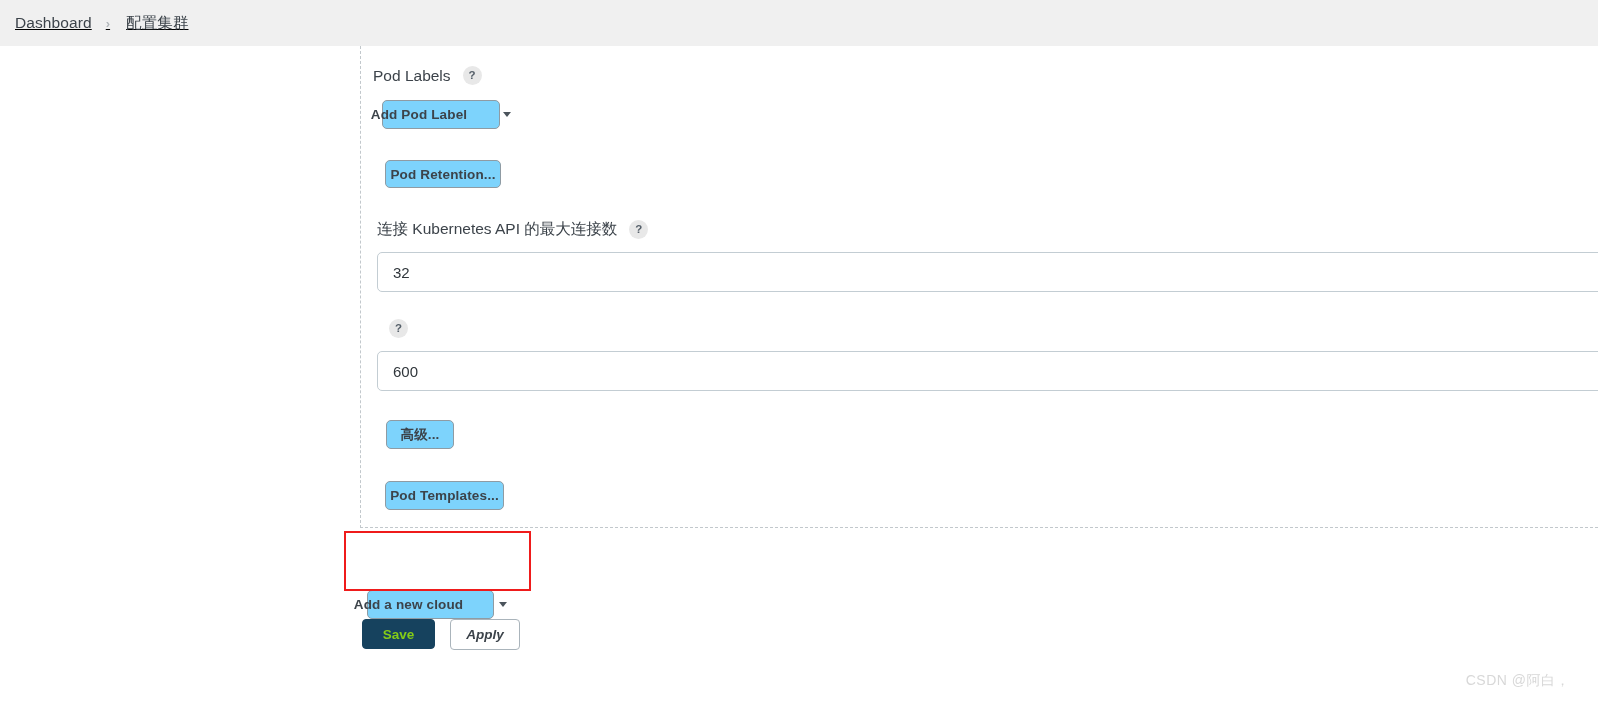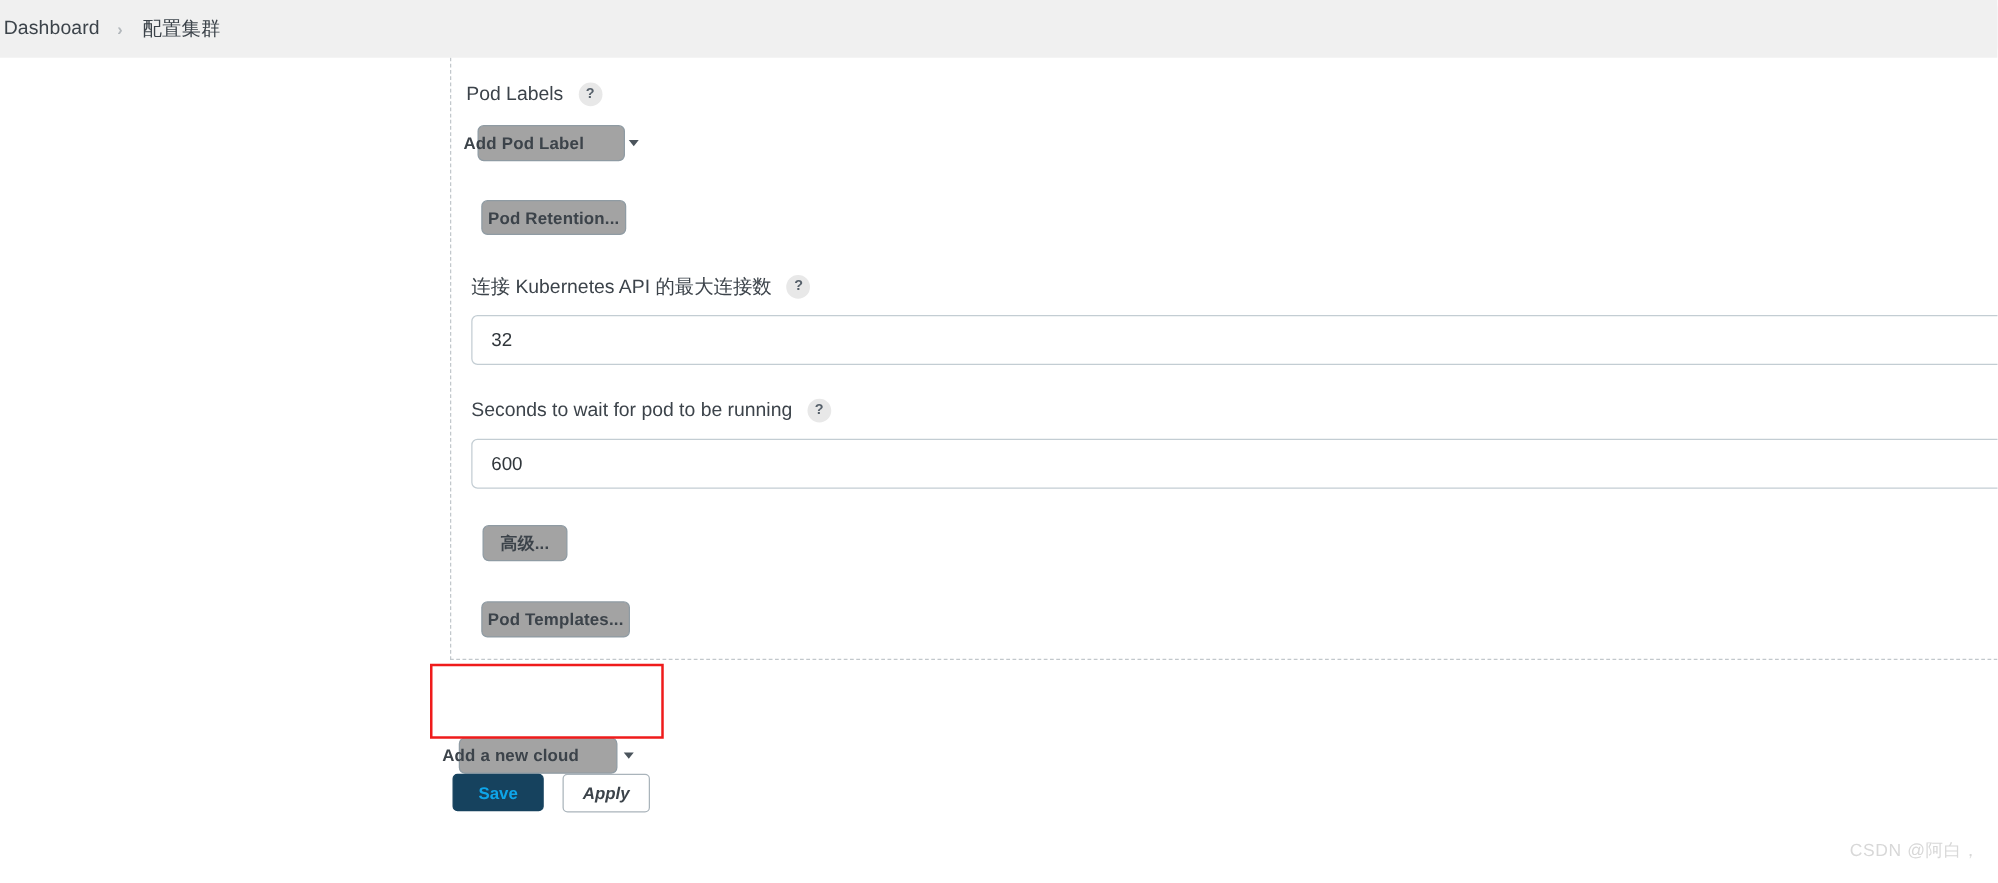--- a/index.html
+++ b/index.html
@@ -20,25 +20,26 @@
     background: #f0f0f0;
     z-index: 40;
   }
   .header-bar-overlay {
     position: absolute; top: 0; left: 0;
     width: 1598px; height: 46px;
     background: rgba(240,240,240,0.92);
     z-index: 41;
   }
   .breadcrumb {
-    position: absolute; top: 0; left: 0;
+    position: absolute; top: 0; left: 12px;
     height: 46px;
     display: flex; align-items: center;
     padding-left: 3px;
     z-index: 45;
+    text-decoration: underline;
   }
   .bc-item {
     font-size: 15.5px;
     color: #40474d;
     letter-spacing: 0.1px;
     white-space: nowrap;
   }
   .bc-item.link { color: #3c434a; }
   .bc-sep {
     font-size: 13px;
@@ -112,21 +113,21 @@
     color: #30363b;
     z-index: 12;
   }
 
   .btn {
     position: absolute;
     display: inline-flex;
     align-items: center; justify-content: center;
     border: 1.5px solid #8f9ba3;
     border-radius: 5px;
-    background: #a3a3a3;
+    background: #7dd3fc;
     color: #3c434a;
     font-size: 13.5px;
     font-weight: 600;
     letter-spacing: 0.15px;
     white-space: nowrap;
     cursor: pointer;
     z-index: 12;
     gap: 28px;
   }
   .btn .caret {
@@ -149,21 +150,21 @@
   }
 
   
   .btn-save {
     position: absolute;
     left: 362px; top: 619px;
     width: 73px; height: 30px;
     background: #16425e;
     border: 1.5px solid #16425e;
     border-radius: 4px;
-    color: #0ea5e9;
+    color: #84cc16;
     font-size: 13.5px;
     font-weight: 600;
     display: inline-flex;
     align-items: center; justify-content: center;
     cursor: pointer;
     z-index: 20;
   }
   .btn-apply {
     position: absolute;
     left: 450px; top: 619px;
@@ -177,21 +178,21 @@
     display: inline-flex;
     align-items: center; justify-content: center;
     cursor: pointer;
     z-index: 20;
     font-style: italic;
   }
 
   
   .watermark {
     position: absolute;
-    right: 14px; bottom: 16px;
+    right: 28px; bottom: 16px;
     font-size: 14px;
     color: #d8d8d8;
     letter-spacing: 0.5px;
     white-space: nowrap;
     z-index: 25;
   }
 </style>
 </head>
 <body>
 
@@ -230,21 +231,20 @@
   <div class="field-label" style="left:377px; top:219px;justify-content:flex-end;">
     <span>连接 Kubernetes API 的最大连接数</span>
     <span class="help-badge">?</span>
   </div>
 
   <div class="text-input" style="left:377px; top:252px; width:1235px;">
     <span>32</span>
   </div>
 
   <div class="field-label" style="left:377px; top:319px;">
-    <span>Seconds to wait for pod to be running</span>
     <span class="help-badge">?</span>
   </div>
 
   <div class="text-input" style="left:377px; top:351px; width:1235px;">
     <span>600</span>
   </div>
 
   <div class="btn" style="left:386px; top:420px; width:68px; height:29px;">
     <span>高级...</span>
   </div>

